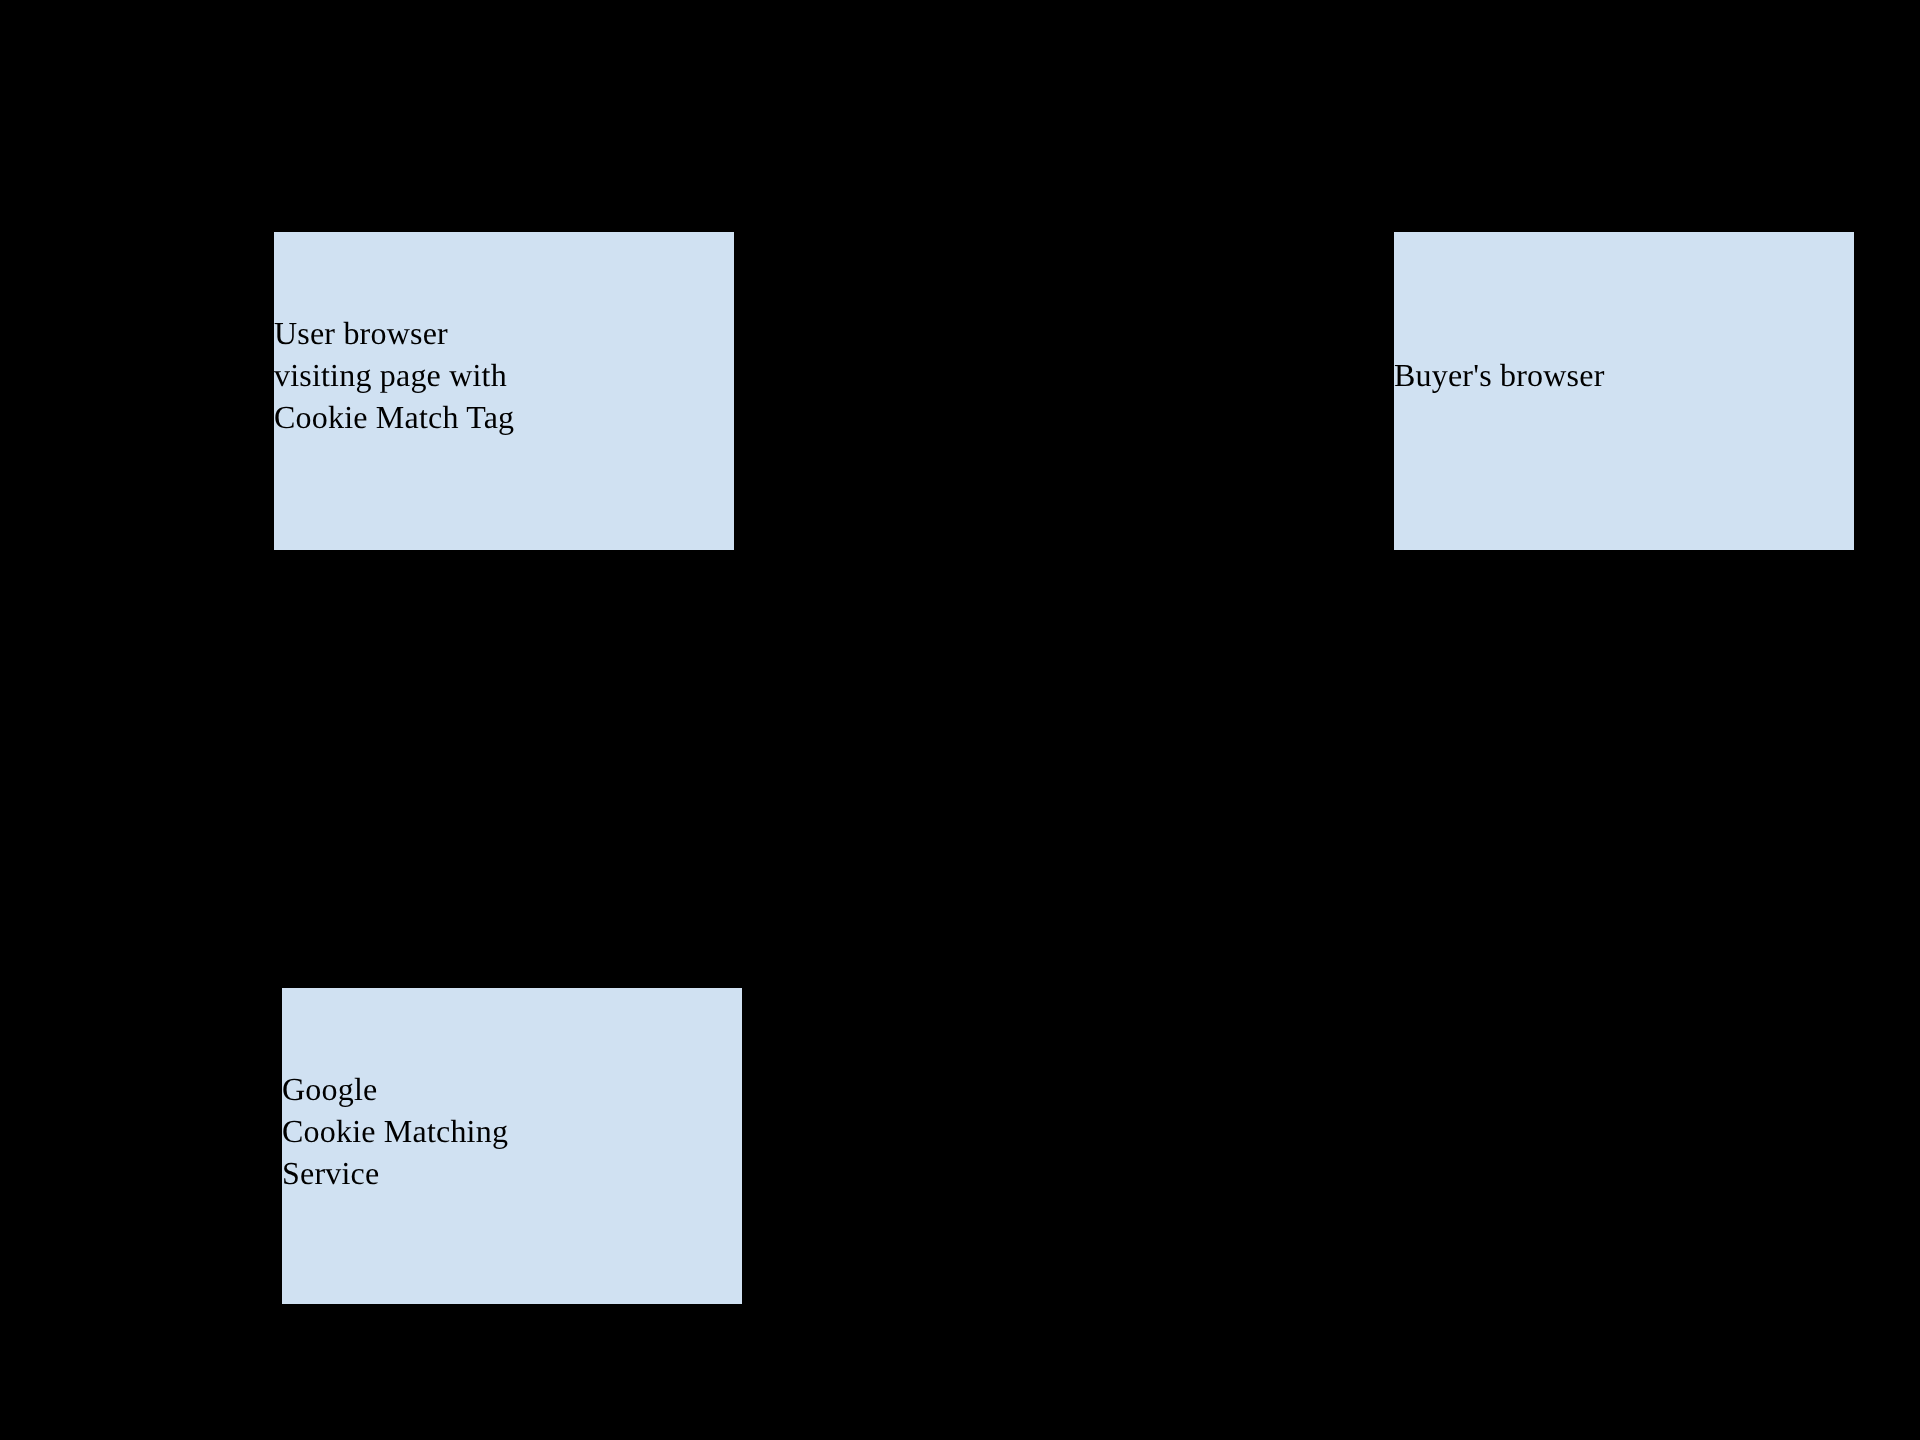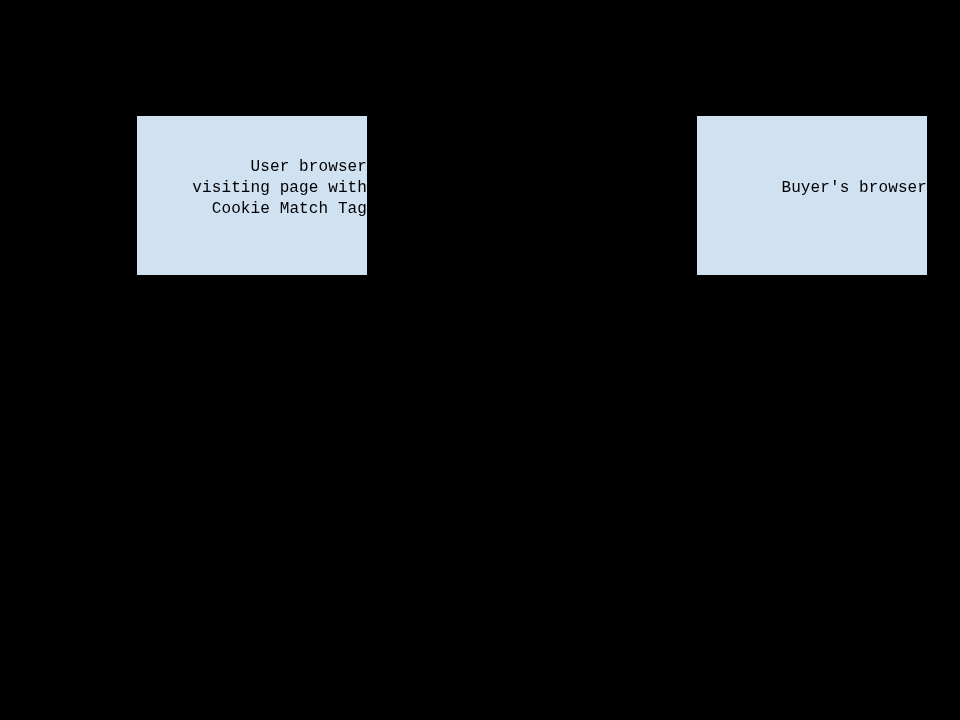--- a/index.html
+++ b/index.html
@@ -27,23 +27,23 @@
     background: #d0e1f2;
     border: 1px solid #000000;
     display: flex;
     align-items: center;
     justify-content: center;
   }
 
   .node-label {
     display: block;
     width: 100%;
-    text-align: right;
+    text-align: left;
     color: #000000;
-    font-family: Liberation Mono, monospace;
+    font-family: Liberation Serif, serif;
     font-size: 16px;
     line-height: 21px;
     white-space: pre-line;
     letter-spacing: 0.1px;
     padding-bottom: 14px;
   }
 
   
   #node-user-browser {
     left: 136px;
@@ -96,14 +96,19 @@
   <div class="node-box" id="node-user-browser">
     <span class="node-label">User browser
 visiting page with
 Cookie Match Tag</span>
   </div>
 
   <div class="node-box" id="node-buyers-service">
     <span class="node-label">Buyer's browser</span>
   </div>
 
+  <div class="node-box" id="node-google-cookie-matching">
+    <span class="node-label">Google
+Cookie Matching
+Service</span>
+  </div>
 
 </div>
 
 </body></html>

